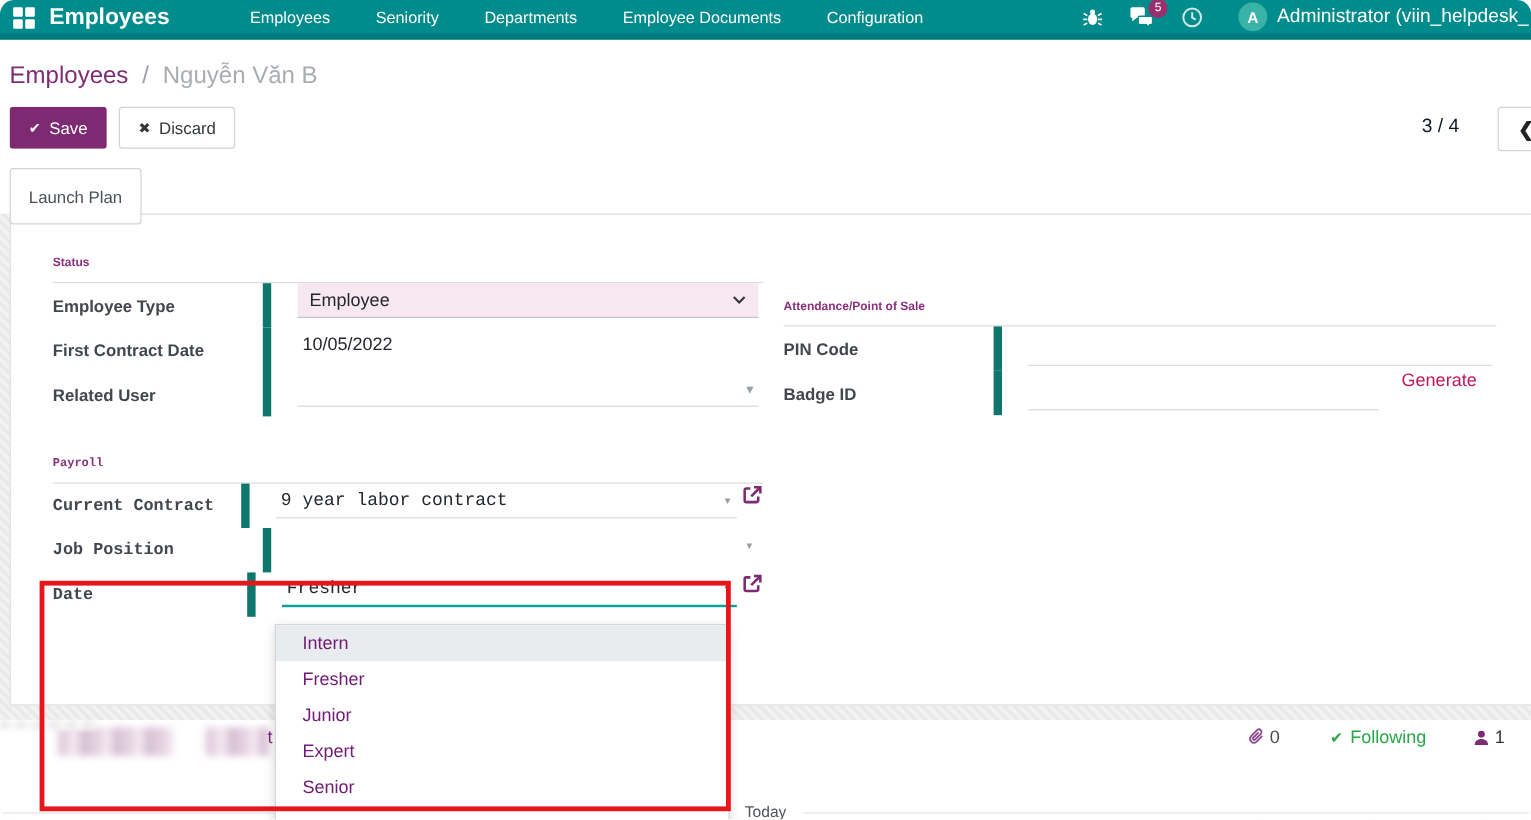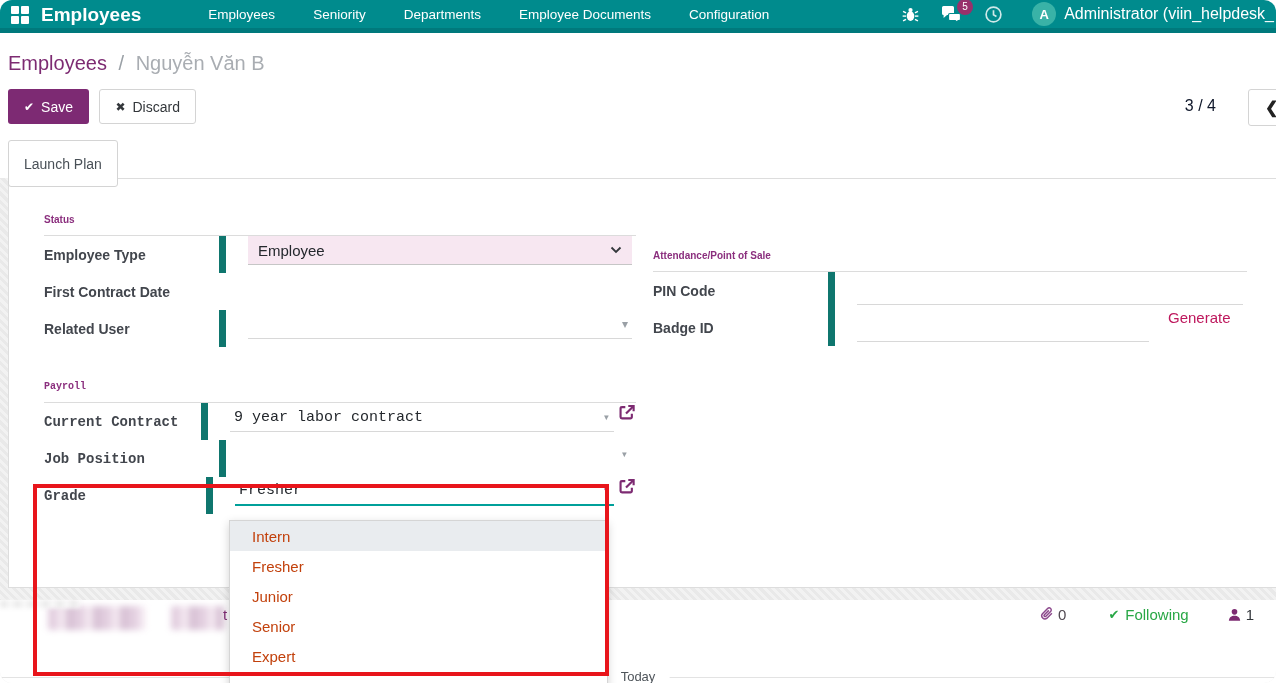--- a/index.html
+++ b/index.html
@@ -68,21 +68,21 @@
   .grade-ctrl{border-bottom:2px solid #00a09a;width:379px;}
   .att-input{margin-left:10px;height:33px;border-bottom:1px solid #d8d8d8;}
   .att-pin{width:386px;}
   .att-badge{width:292px;}
   .generate{margin-left:19px;color:#be185d;font-size:15px;cursor:pointer;}
 
   
   .dropdown{position:absolute;left:229px;top:520px;width:379px;height:170px;background:#fff;
             border:1px solid #d5d5d5;box-shadow:0 3px 9px rgba(0,0,0,.18);z-index:10;overflow:hidden;}
   .dd-item{height:30px;display:flex;align-items:center;padding-left:22px;font-size:15px;
-           color:#c2410c;cursor:pointer;}
+           color:#701a75;cursor:pointer;}
   .dd-item.active{background:#e9ecef;}
 
   
   .chatter{position:absolute;top:422px;left:0;width:1276px;height:83px;background:#fff;z-index:2;}
   .blur-btn{position:absolute;height:24px;border-radius:2px;filter:blur(3px);cursor:pointer;
             background:repeating-linear-gradient(90deg,#e3cfe0 0 9px,#f2e6ef 9px 18px,#d9c3d6 18px 27px);}
   .blur-a{left:48px;top:6px;width:97px;}
   .blur-b{left:171px;top:6px;width:53px;}
   .blur-c{left:60px;top:34px;width:80px;height:8px;filter:blur(2px);
           background:repeating-linear-gradient(90deg,#ececec 0 7px,#f7f7f7 7px 14px);}
@@ -192,20 +192,25 @@
               <span class="sel-chev">
                 <svg width="12" height="8" viewBox="0 0 12 8" fill="none" stroke="#33373b" stroke-width="1.8">
                     <polyline points="1.5,1.5 6,6 10.5,1.5"></polyline>
                   </svg>
               </span>
             </div>
           </div>
         </div>
         <div class="frow">
           <div class="flabel">First Contract Date</div>
+          <div class="fval">
+            <div class="ctrl">
+              <span class="txt">10/05/2022</span>
+            </div>
+          </div>
         </div>
         <div class="frow">
           <div class="flabel">Related User</div>
           <div class="fval">
             <div class="ctrl ctrl-underline">
               <span class="caret">▾</span>
             </div>
           </div>
         </div>
       </div>
@@ -247,21 +252,21 @@
         </div>
         <div class="frow">
           <div class="flabel">Job Position</div>
           <div class="fval">
             <div class="ctrl">
               <span class="caret">▾</span>
             </div>
           </div>
         </div>
         <div class="frow">
-          <div class="flabel">Grade</div>
+          <div class="flabel">Date</div>
           <div class="fval">
             <div class="ctrl grade-ctrl">
               <span class="txt">Fresher</span>
               <span class="caret purple">▾</span>
             </div>
             <span class="ext-link">
               <svg width="19" height="19" viewBox="0 0 16 16" fill="none" stroke="#7d2b72" stroke-width="1.8">
                   <path d="M7 3.5H4.2A1.2 1.2 0 0 0 3 4.7v7.1A1.2 1.2 0 0 0 4.2 13h7.1a1.2 1.2 0 0 0 1.2-1.2V9"></path>
                   <path d="M9.5 2.5H14v4.5"></path>
                   <path d="M13.6 2.9 7.6 8.9"></path>
@@ -298,19 +303,19 @@
       </div>
       <div class="today-line"></div>
       <div class="today-lbl">Today</div>
     </div>
   </div>
 
   <div class="dropdown">
     <div class="dd-item active">Intern</div>
     <div class="dd-item">Fresher</div>
     <div class="dd-item">Junior</div>
+    <div class="dd-item">Expert</div>
     <div class="dd-item">Senior</div>
-    <div class="dd-item">Expert</div>
   </div>
 
   <div class="annotation"></div>
 
 </div>
 
 </body></html>

